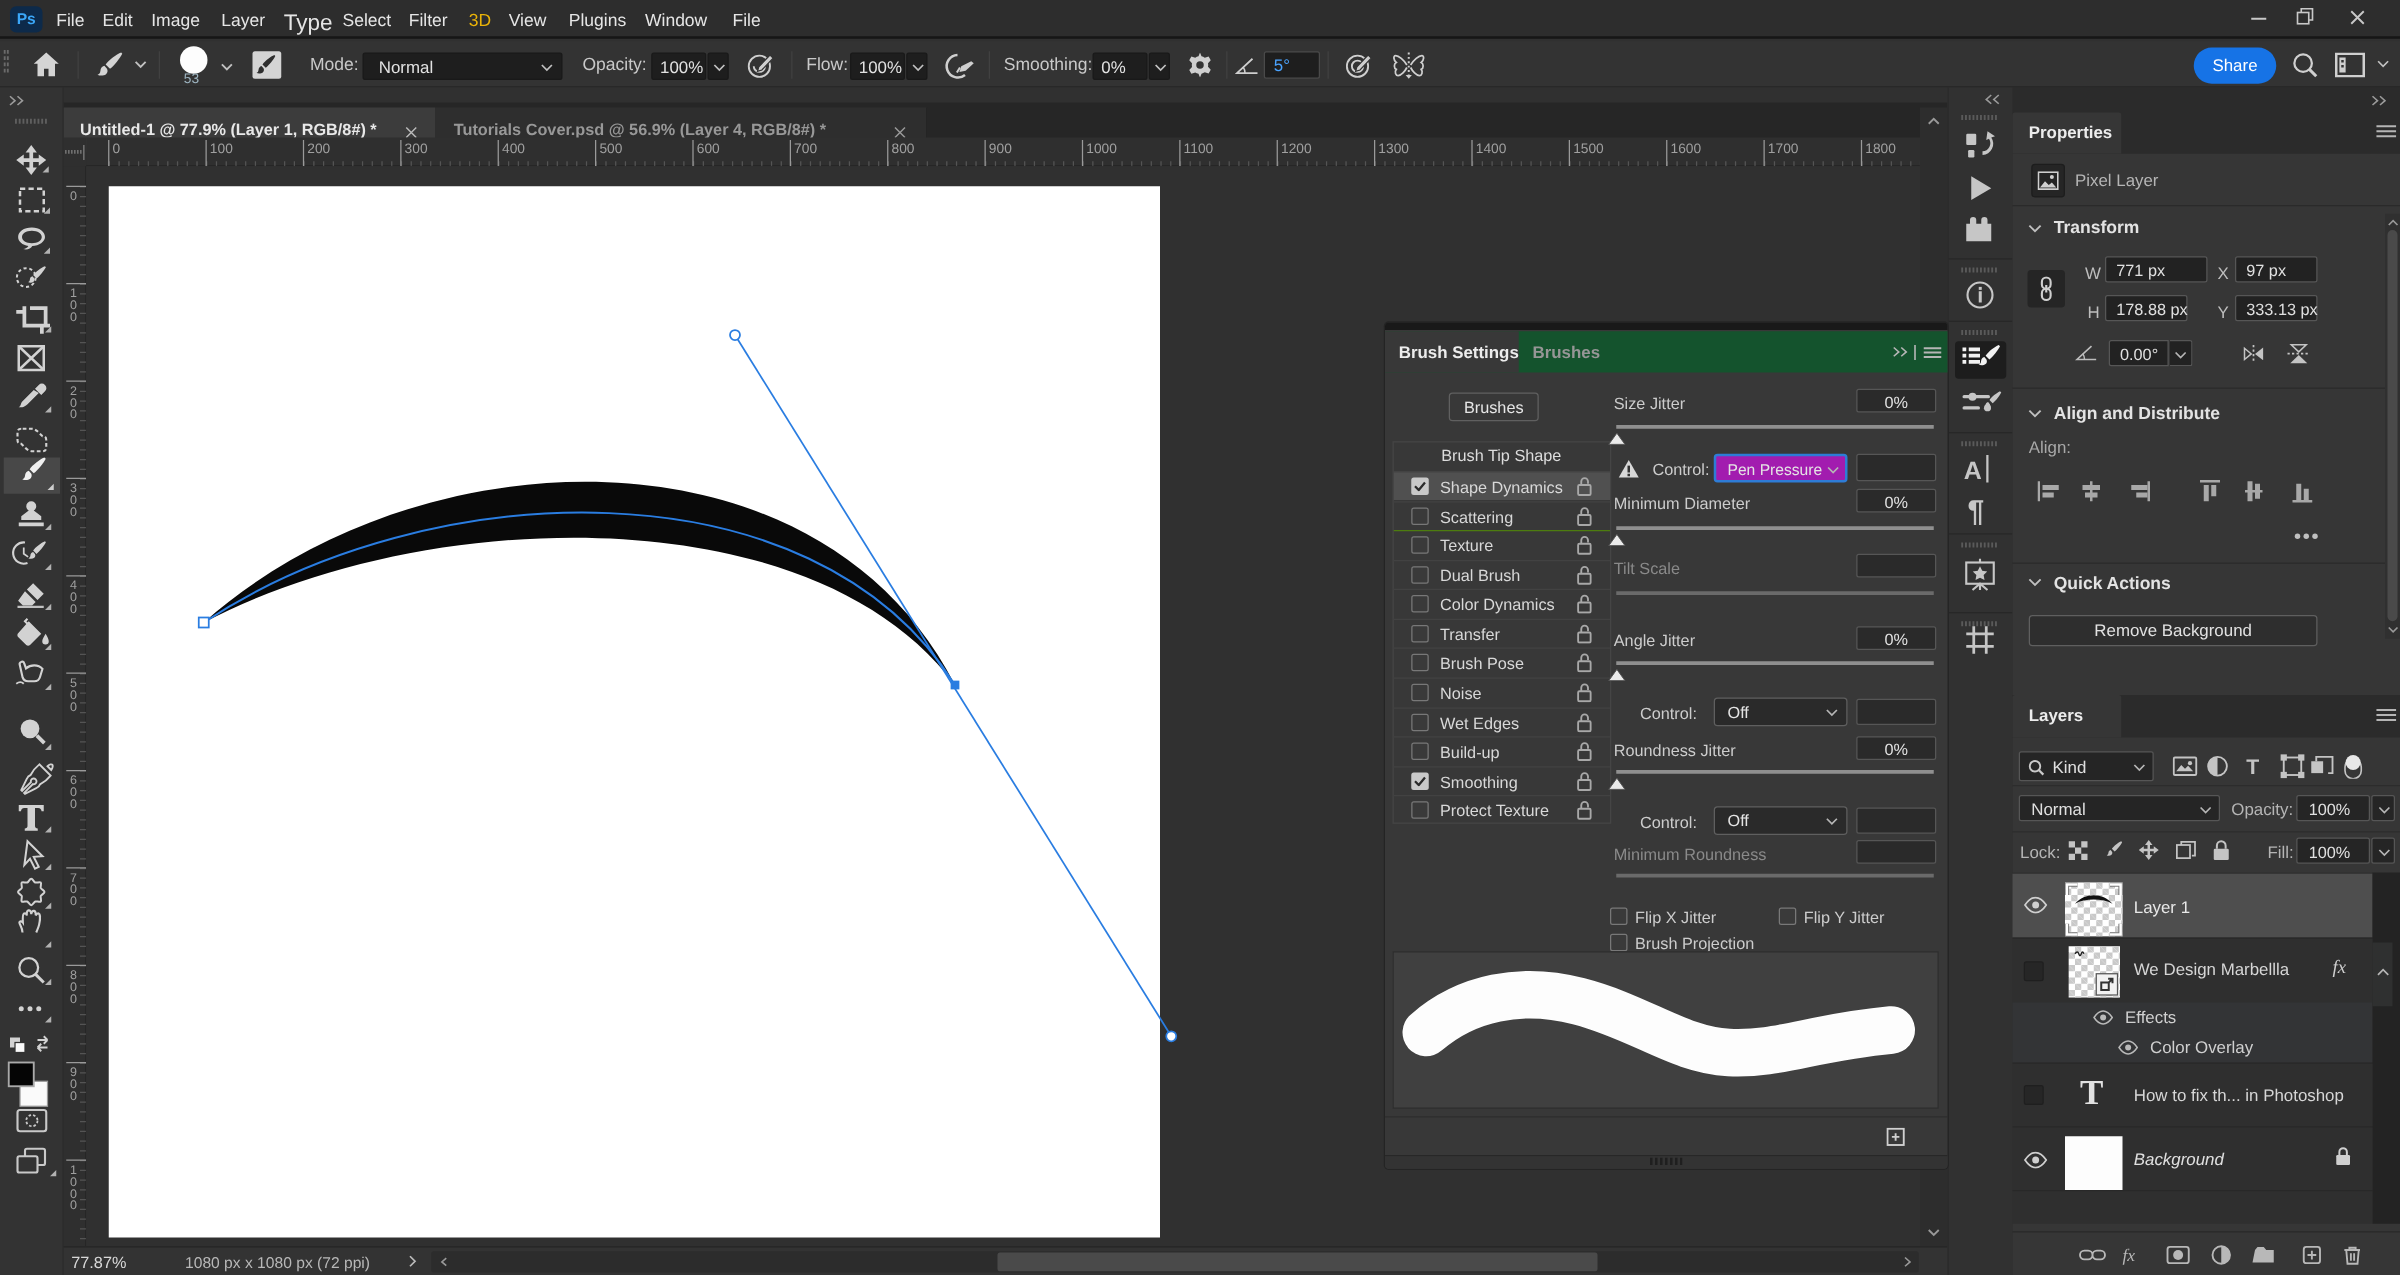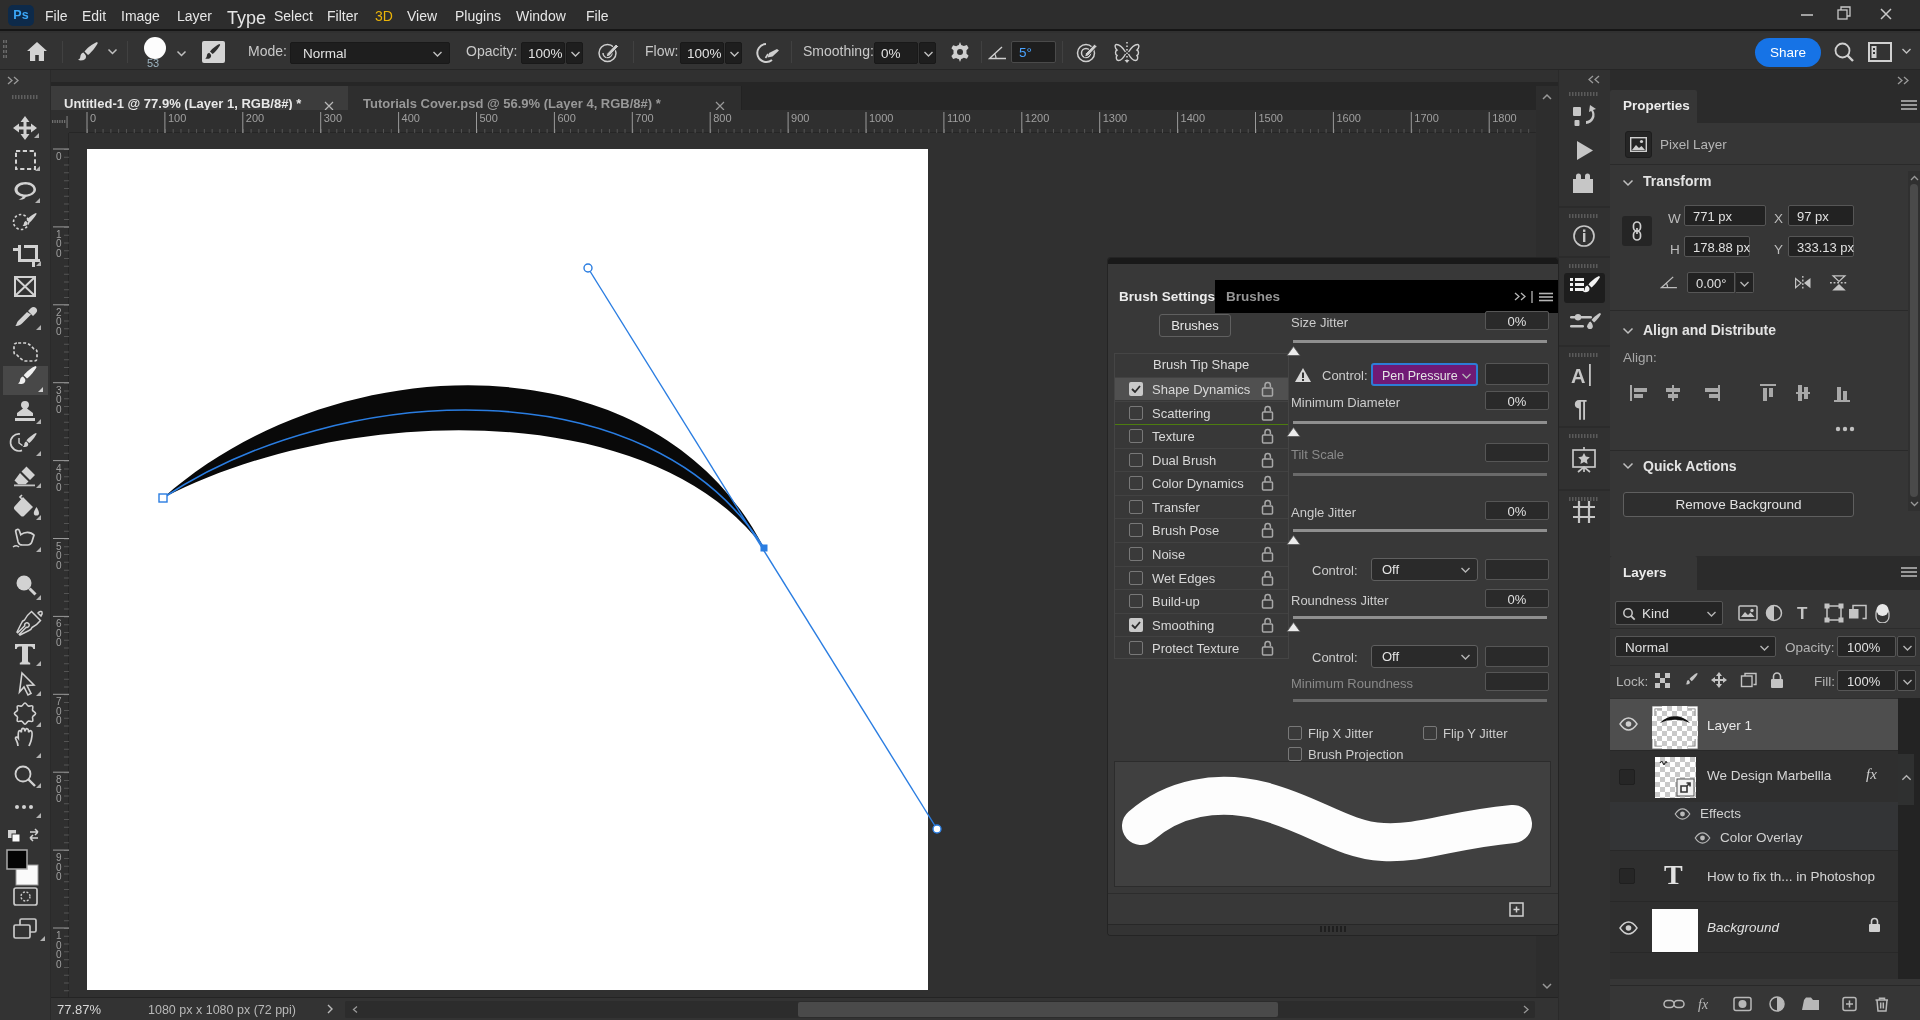--- a/index.html
+++ b/index.html
@@ -911,21 +911,21 @@
         <g fill="none" stroke="#b8b8b8" stroke-width="1.5">
             <path d="M219 4 h10 l-1 11 h-8 Z M217.5 4 h13 M221.5 4 v-1.8 h5 v1.8 M222.7 6.5 v6 M225.3 6.5 v6"></path>
           </g>
       </svg>
     </div>
   </div>
 </div>
 
 <div class="abs" id="brushpanel" style="left:1108px;top:258px;width:450px;height:677px;background:#383838;border-radius:3px;box-shadow:0 0 0 1px #242424;">
 <div class="abs" style="left:0;top:0;width:450px;height:6px;background:#191919;border-radius:3px 3px 0 0;"></div>
-<div class="abs" style="left:0;top:22px;width:450px;height:33px;background:#000000;">
+<div class="abs" style="left:0;top:7px;width:450px;height:33px;background:#14532d;">
   <div class="abs" style="left:0;top:0;width:107px;height:33px;background:#383838;">
         <div class="txt" style="left:11px;top:9px;font-size:13.5px;font-weight:bold;color:#ececec;">Brush Settings</div>
       </div>
   <div class="txt" style="left:118px;top:9px;font-size:13.5px;font-weight:bold;color:#969696;">Brushes</div>
   <svg style="left:405px;top:11px;width:42px;height:12px;" viewBox="0 0 42 12">
         <g stroke="#b5b5b5" fill="none" stroke-width="1.3">
           <path d="M2 2 l4 3.5 l-4 3.5 M8 2 l4 3.5 l-4 3.5"></path>
           <line x1="19" y1="0" x2="19" y2="12"></line>
         </g>
         <g stroke="#b5b5b5" stroke-width="1.6">
@@ -1050,21 +1050,21 @@
 <div class="abs" style="left:185px;top:82px;width:254px;height:2.5px;background:#8f8f8f;"></div>
 <svg style="left:178px;top:88px;width:15px;height:10px;" viewBox="0 0 15 10">
       <path d="M7.5 0.5 L14 9.5 H1 Z" fill="#ebebeb" stroke="#555" stroke-width="0.8"></path>
     </svg>
 <svg style="left:186px;top:109px;width:18px;height:16px;" viewBox="0 0 18 16">
       <path d="M9 1 L17 15 H1 Z" fill="#d8d8d8"></path>
       <rect x="8" y="5.5" width="2" height="5.5" fill="#333"></rect>
       <rect x="8" y="12" width="2" height="2" fill="#333"></rect>
     </svg>
 <div class="txt" style="left:214px;top:110px;font-size:13px;color:#cccccc;">Control:</div>
-<div class="abs" style="left:263px;top:105px;width:107px;height:23px;background:#701a75;border:2px solid #2e7cd6;border-radius:3px;">
+<div class="abs" style="left:263px;top:105px;width:107px;height:23px;background:#a21caf;border:2px solid #2e7cd6;border-radius:3px;">
       <span style="position:absolute;left:9px;top:4px;font-size:12.5px;color:#e4e4e4;">Pen Pressure</span>
       <svg style="left:88px;top:8px;width:11px;height:7px;" viewBox="0 0 11 7">
         <path d="M1.5 1 l4 4 l4 -4" fill="none" stroke="#b5b5b5" stroke-width="1.4"></path>
       </svg>
     </div>
 <div class="pwell" style="left:377px;top:105px;width:64px;height:22px;background:#2a2a2a;"></div>
 <div class="txt" style="left:183px;top:137px;font-size:13px;color:#cccccc;">Minimum Diameter</div>
 <div class="pwell" style="left:377px;top:133px;width:64px;height:19px;background:#2a2a2a;">
       <span style="position:absolute;left:50%;transform:translateX(-50%);top:2px;">0%</span>
     </div>

